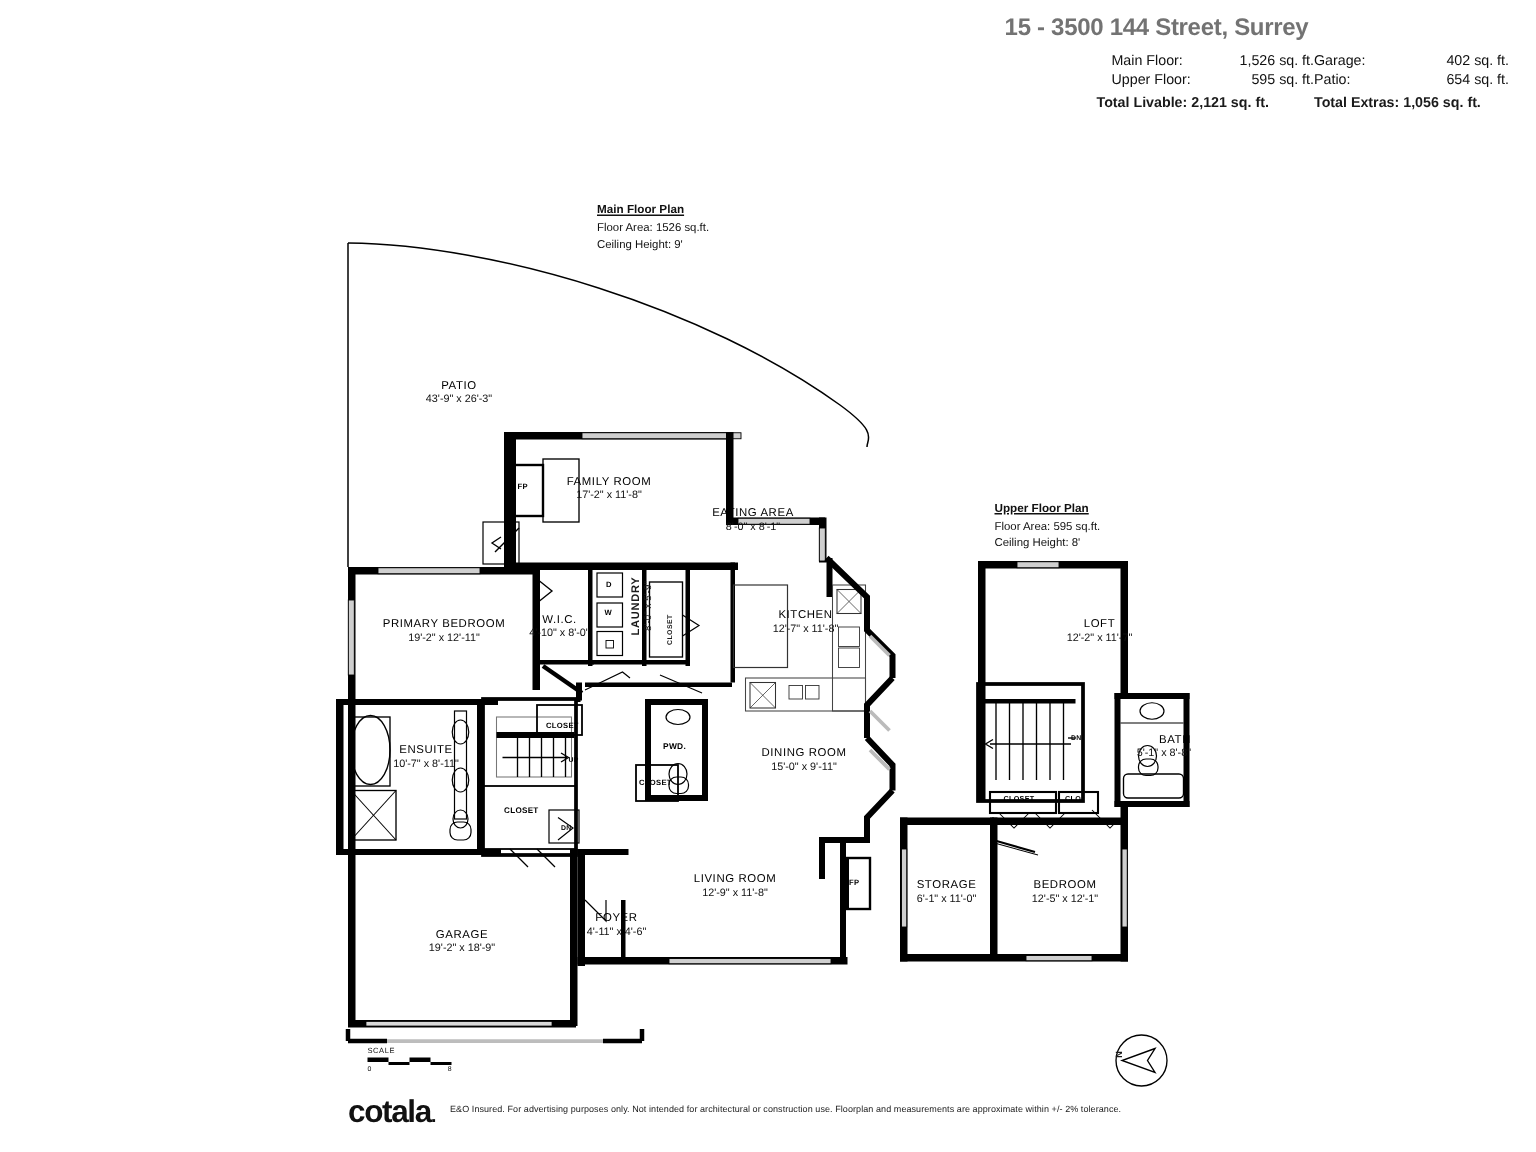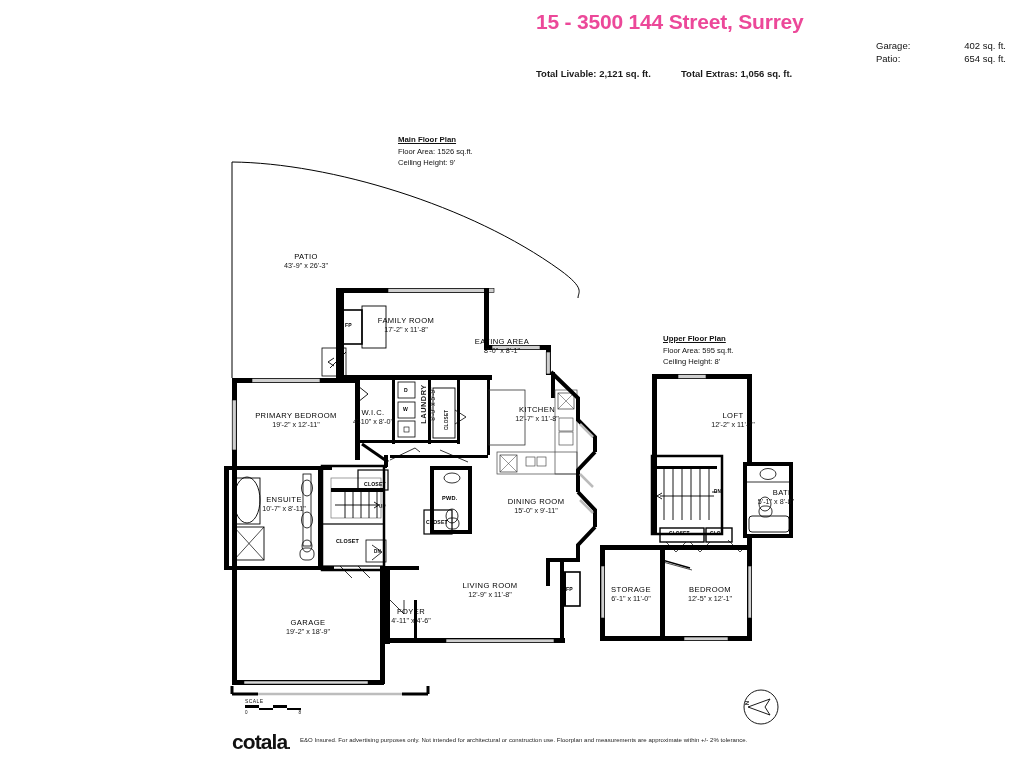--- a/index.html
+++ b/index.html
@@ -6,31 +6,31 @@
   body{
     width:1024px;height:768px;background:#ffffff;
     font-family:"Liberation Sans",sans-serif;color:#1a1a1a;
     position:relative;overflow:hidden;
   }
   .page{position:relative;width:1024px;height:768px;}
 
   
   .header{position:absolute;left:536px;top:10px;width:470px;}
   .title{
-    font-size:21px;font-weight:bold;letter-spacing:-0.2px;
-    text-align:left;color:#ec4899;line-height:1.1;white-space:nowrap;
+    font-size:16px;font-weight:bold;letter-spacing:-0.2px;
+    text-align:center;color:#737373;line-height:1.1;white-space:nowrap;
   }
   .stats{margin-top:7px;display:flex;justify-content:flex-end;gap:0px;font-size:9.5px;}
   .statcol{display:flex;flex-direction:column;gap:2px;}
   .statcol.left{width:135px;}
   .statcol.right{width:130px;}
   .srow{display:flex;justify-content:space-between;white-space:nowrap;}
   .srow .lbl{color:#111;}
   .srow .val{color:#111;}
-  .totrow{display:flex;gap:10px;margin-top:4px;font-size:9.5px;font-weight:bold;}
+  .totrow{display:flex;justify-content:flex-end;gap:10px;margin-top:4px;font-size:9.5px;font-weight:bold;}
   .totrow .t1{width:135px;}
   .totrow .t2{width:130px;}
 
   
   .plannote{position:absolute;font-size:7.6px;line-height:1.45;color:#111;}
   .plannote .hd{font-weight:bold;text-decoration:underline;font-size:7.8px;display:block;margin-bottom:1px;}
   #main-note{left:370px;top:134px;margin-left:28px;}
   #upper-note{left:663px;top:333px;}
 
   
@@ -54,20 +54,30 @@
   .disclaimer{position:absolute;left:300px;top:737px;font-size:6px;color:#1b1b1b;white-space:nowrap;letter-spacing:0.05px;}
 </style>
 </head>
 <body>
 
 <div class="page">
 
   <div class="header">
     <div class="title">15 - 3500 144 Street, Surrey</div>
     <div class="stats">
+      <div class="statcol left">
+        <div class="srow">
+          <span class="lbl">Main Floor:</span>
+          <span class="val">1,526 sq. ft.</span>
+        </div>
+        <div class="srow">
+          <span class="lbl">Upper Floor:</span>
+          <span class="val">595 sq. ft.</span>
+        </div>
+      </div>
       <div class="statcol right">
         <div class="srow">
           <span class="lbl">Garage:</span>
           <span class="val">402 sq. ft.</span>
         </div>
         <div class="srow">
           <span class="lbl">Patio:</span>
           <span class="val">654 sq. ft.</span>
         </div>
       </div>

